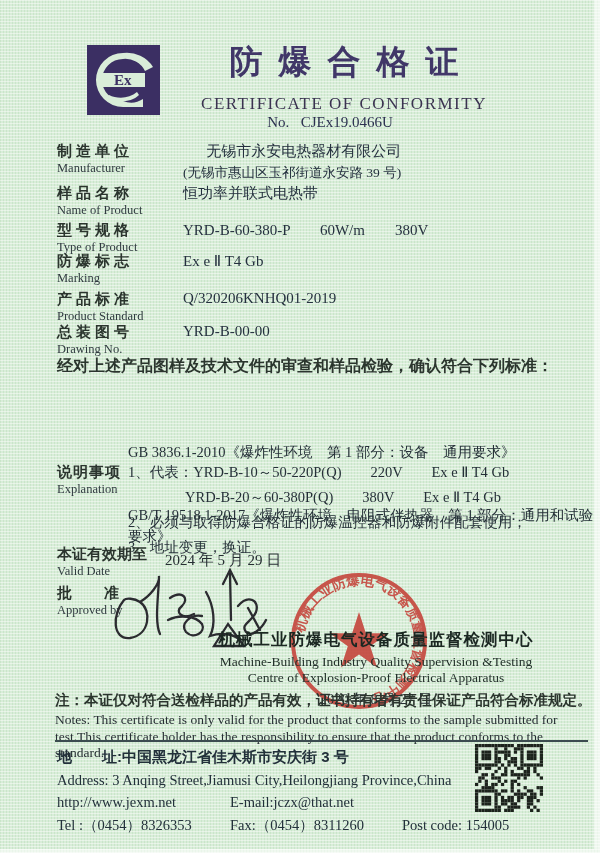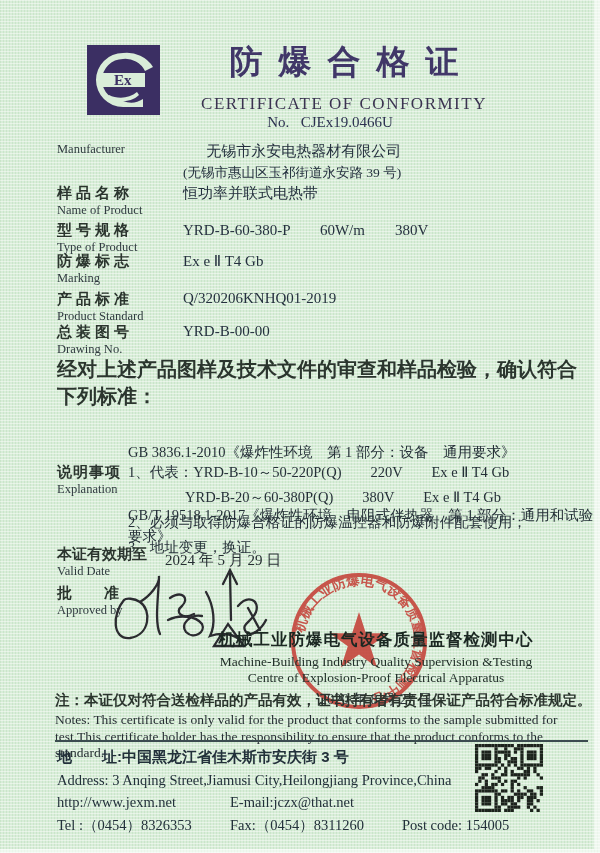--- a/index.html
+++ b/index.html
@@ -22,21 +22,21 @@
   .no-line{left:150px; top:114px; width:360px; text-align:center; font-size:15px; color:#2c3150; white-space:pre;}
   
   .frow{left:57px; width:530px; display:flex;}
   .lab{width:126px; flex:0 0 126px;}
   .lab-cn{font-size:15px; font-weight:bold; letter-spacing:4px; color:#2b352e; font-family:"Liberation Sans", sans-serif; white-space:nowrap;}
   .lab-en{font-size:12.5px; color:#2f3a3f; margin-top:0px; white-space:nowrap;}
   .val{font-size:15px; color:#24303e; white-space:pre-wrap;text-align:right;}
   .val2{font-size:13.5px; margin-top:3px;}
   
   .stmt{left:57px; top:356px; width:520px;}
-  .stmt-cn{font-size:20px; font-weight:bold; color:#2b352e; font-family:Liberation Serif, serif;}
+  .stmt-cn{font-size:16px; font-weight:bold; color:#2b352e; font-family:Liberation Serif, serif;}
   .stmt-en{font-size:13px; margin-top:3px; line-height:15.5px; width:515px;}
   .standards{left:128px; top:400px; font-size:14.5px; line-height:21px; color:#253038; white-space:pre-wrap;}
   
   .expl-content{left:128px; top:463px; font-size:14.5px; color:#253038;}
   .expl-line{white-space:pre-wrap; margin-bottom:6px;}
   .expl-indent{padding-left:57px;}
   
   .wide-gap{letter-spacing:32px;}
   .date-val{left:165px; top:551px; font-size:15px; white-space:pre;}
   .signature{left:110px; top:562px;}
@@ -72,20 +72,21 @@
   </svg>
 
   <div class="abs title-block">
     <div class="title-cn">防爆合格证</div>
     <div class="title-en">CERTIFICATE OF CONFORMITY</div>
   </div>
   <div class="abs no-line"><span>No.</span><span>&nbsp;&nbsp;&nbsp;</span><span>CJEx19.0466U</span></div>
 
   <div class="abs frow" style="top:142px">
     <div class="lab">
+      <div class="lab-cn">制造单位</div>
       <div class="lab-en">Manufacturer</div>
     </div>
     <div>
       <div class="val">无锡市永安电热器材有限公司</div>
       <div class="val val2">(无锡市惠山区玉祁街道永安路 39 号)</div>
     </div>
   </div>
 
   <div class="abs frow" style="top:184px">
     <div class="lab">

